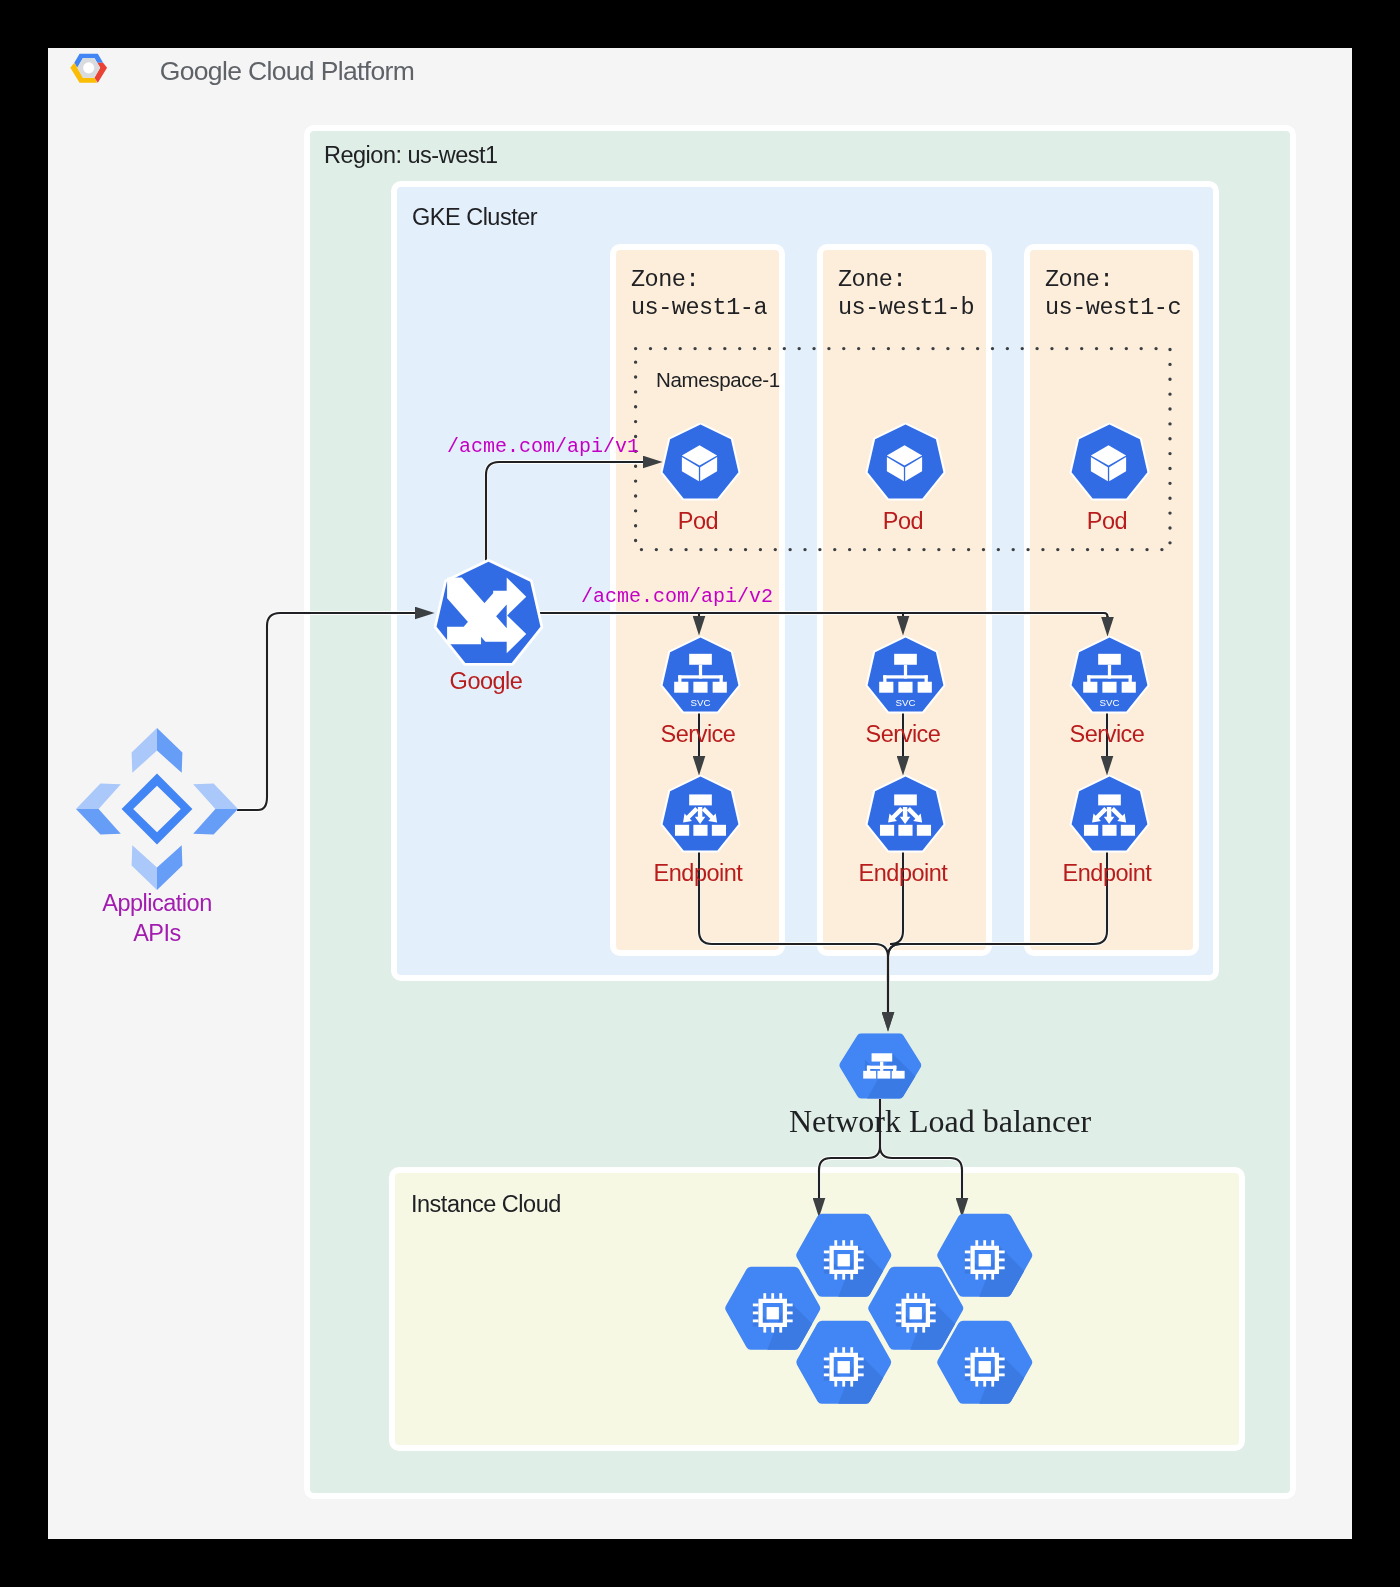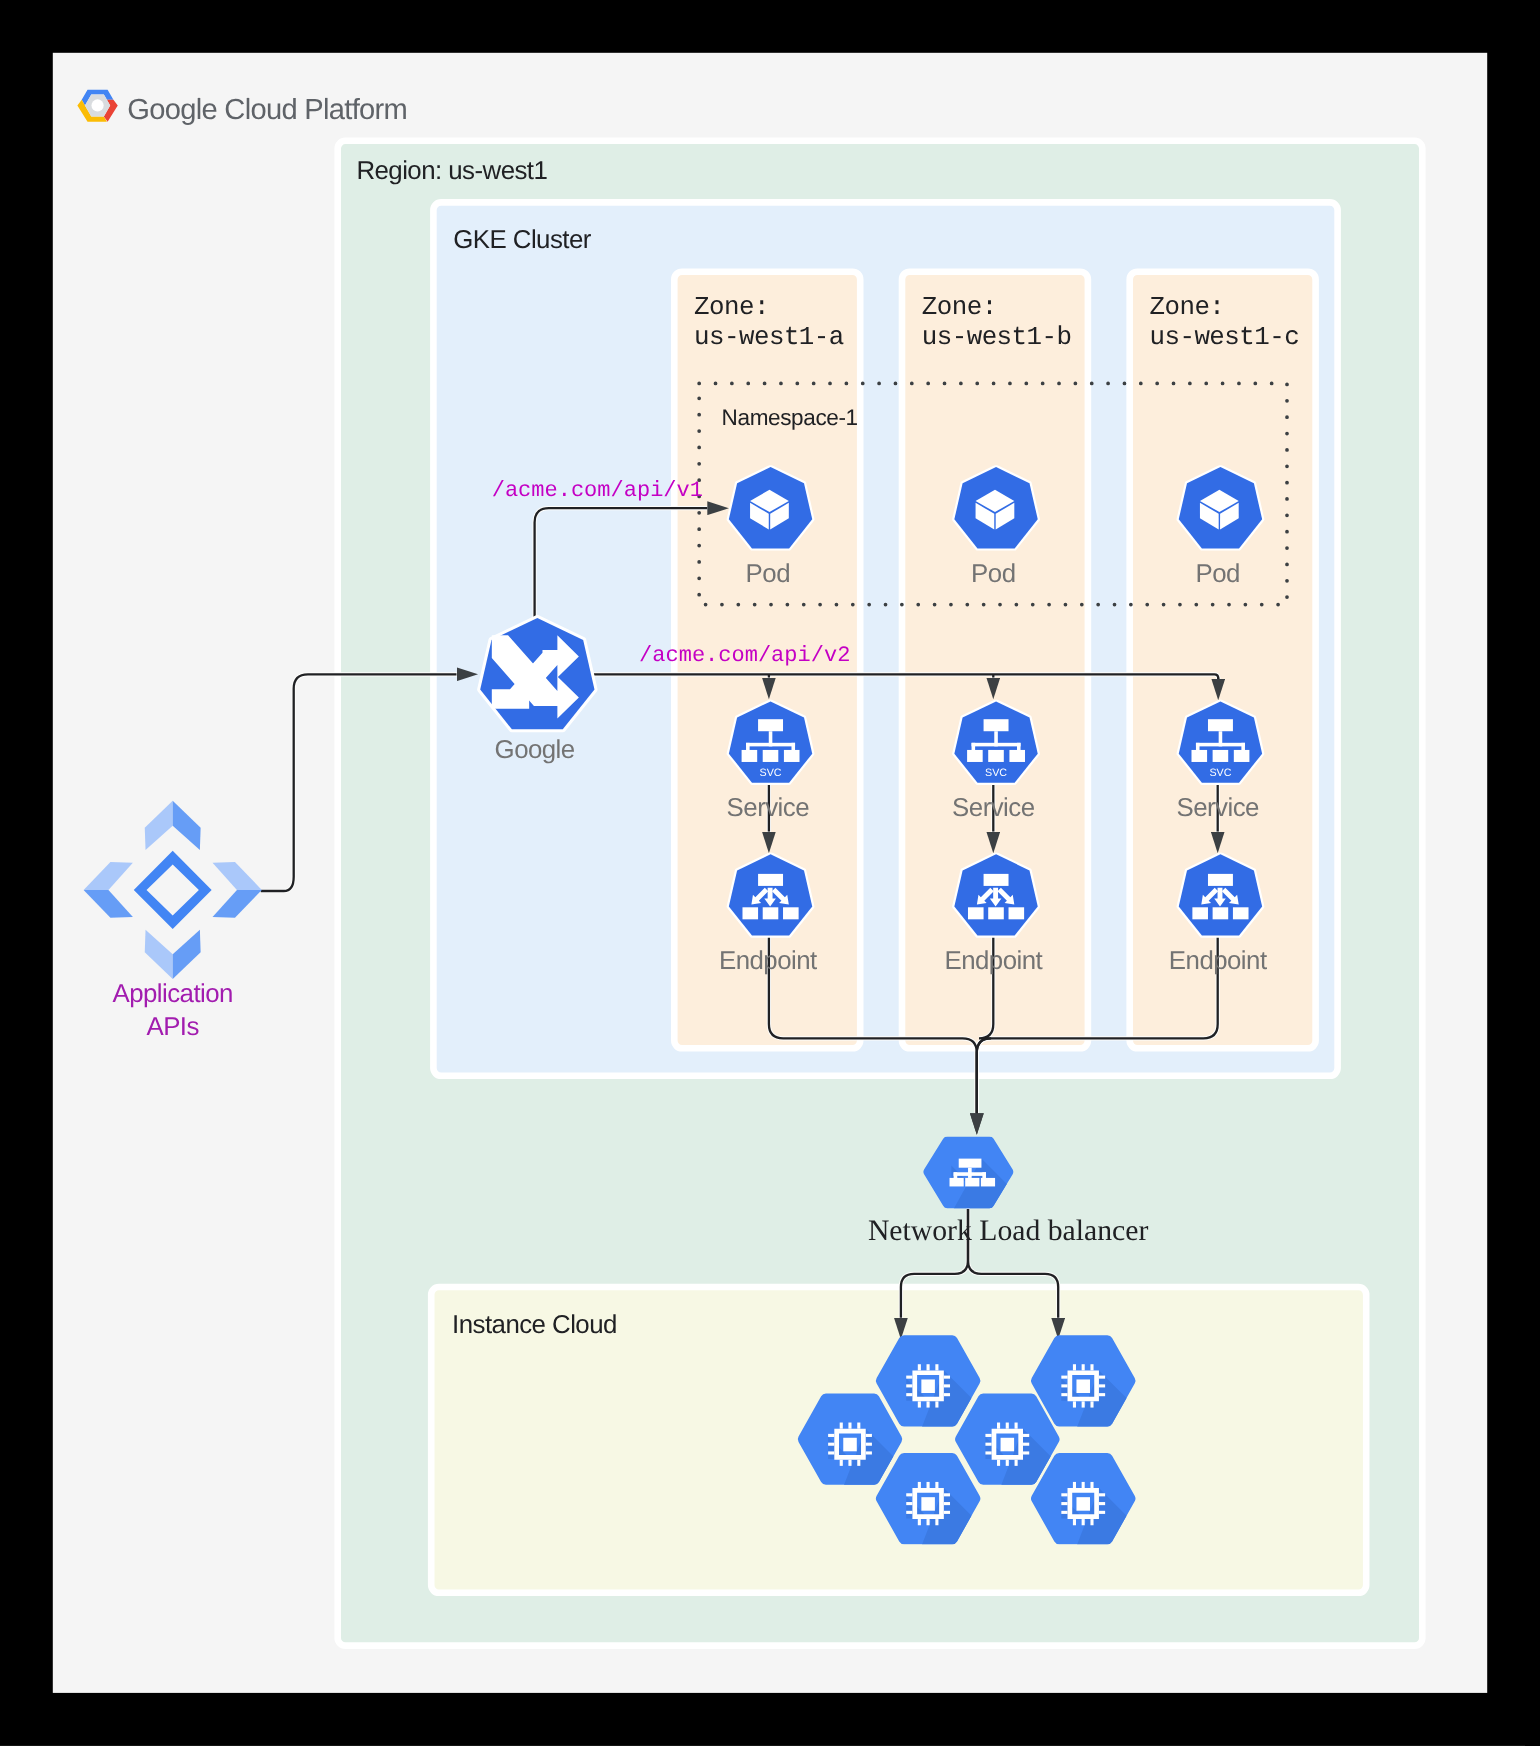--- a/index.html
+++ b/index.html
@@ -2,44 +2,44 @@
 <html><head>
 <meta charset="utf-8">
 <title>GKE Architecture Diagram</title>
 <style>
   html,body{margin:0;padding:0;background:#000;}
   body{width:1400px;height:1587px;overflow:hidden;
        font-family:"Liberation Sans",sans-serif;}
   #page{position:absolute;left:48px;top:48px;width:1304px;height:1491px;
         background:#f5f5f5;overflow:hidden;}
   
-  #brand{position:absolute;left:21.3px;top:30px;display:flex;align-items:center;}
+  #brand{position:absolute;left:21.3px;top:2px;display:flex;align-items:center;gap:44px;}
   #brand .logo{width:39.4px;height:41.1px;display:block;}
   #brand .wordmark{margin-left:7px;font-size:26.5px;letter-spacing:-0.65px;color:#5f6368;
                    line-height:36px;white-space:nowrap;}
   
   .box{position:absolute;box-sizing:border-box;border:6px solid #ffffff;border-radius:10px;}
   #region-box{left:256px;top:77px;width:992px;height:1374px;background:#dfeee6;}
   #cluster-box{left:343px;top:133px;width:828px;height:800px;background:#e3effb;}
   .zone-box{top:196px;width:175px;height:712px;background:#fdeedc;}
   #zone-0{left:562px;} #zone-1{left:769px;} #zone-2{left:976px;}
   #ig-box{left:341px;top:1119px;width:856px;height:284px;background:#f7f8e4;}
   
   .lbl{position:absolute;color:#202124;white-space:nowrap;letter-spacing:-0.5px;}
   #region-label{left:276px;top:94px;font-size:23.5px;text-align:right;}
   #cluster-label{left:364px;top:156px;font-size:23.5px;}
   .zone-label{font-size:23.5px;line-height:28px;top:218px;font-family:Liberation Mono, monospace;}
   #zone-label-0{left:583px;} #zone-label-1{left:790px;} #zone-label-2{left:997px;}
   #ns-label{left:608px;top:320px;font-size:20.5px;letter-spacing:-0.35px;}
   #ig-label{left:363px;top:1143px;font-size:23.5px;}
-  .node-label{position:absolute;font-size:23.5px;color:#737373;letter-spacing:-0.5px;
+  .node-label{position:absolute;font-size:23.5px;color:#b91c1c;letter-spacing:-0.5px;
               white-space:nowrap;transform:translateX(-50%);}
   .route{position:absolute;font-family:"Liberation Mono","DejaVu Sans Mono",monospace;
          font-size:20px;color:#c400c4;white-space:nowrap;margin-left:34px;}
-  #lb-label{position:absolute;font-family:"Liberation Serif",serif;font-size:27px;
+  #lb-label{position:absolute;font-family:"Liberation Serif",serif;font-size:32px;
             color:#202124;white-space:nowrap;}
   #apis-label{position:absolute;font-size:23.5px;color:#a21caf;text-align:center;
               letter-spacing:-0.5px;line-height:30px;transform:translateX(-50%);}
   #ns-dots{position:absolute;left:585px;top:298px;}
   #wires{position:absolute;left:0;top:0;}
   .ic{position:absolute;}
 </style>
 </head>
 <body>
 

